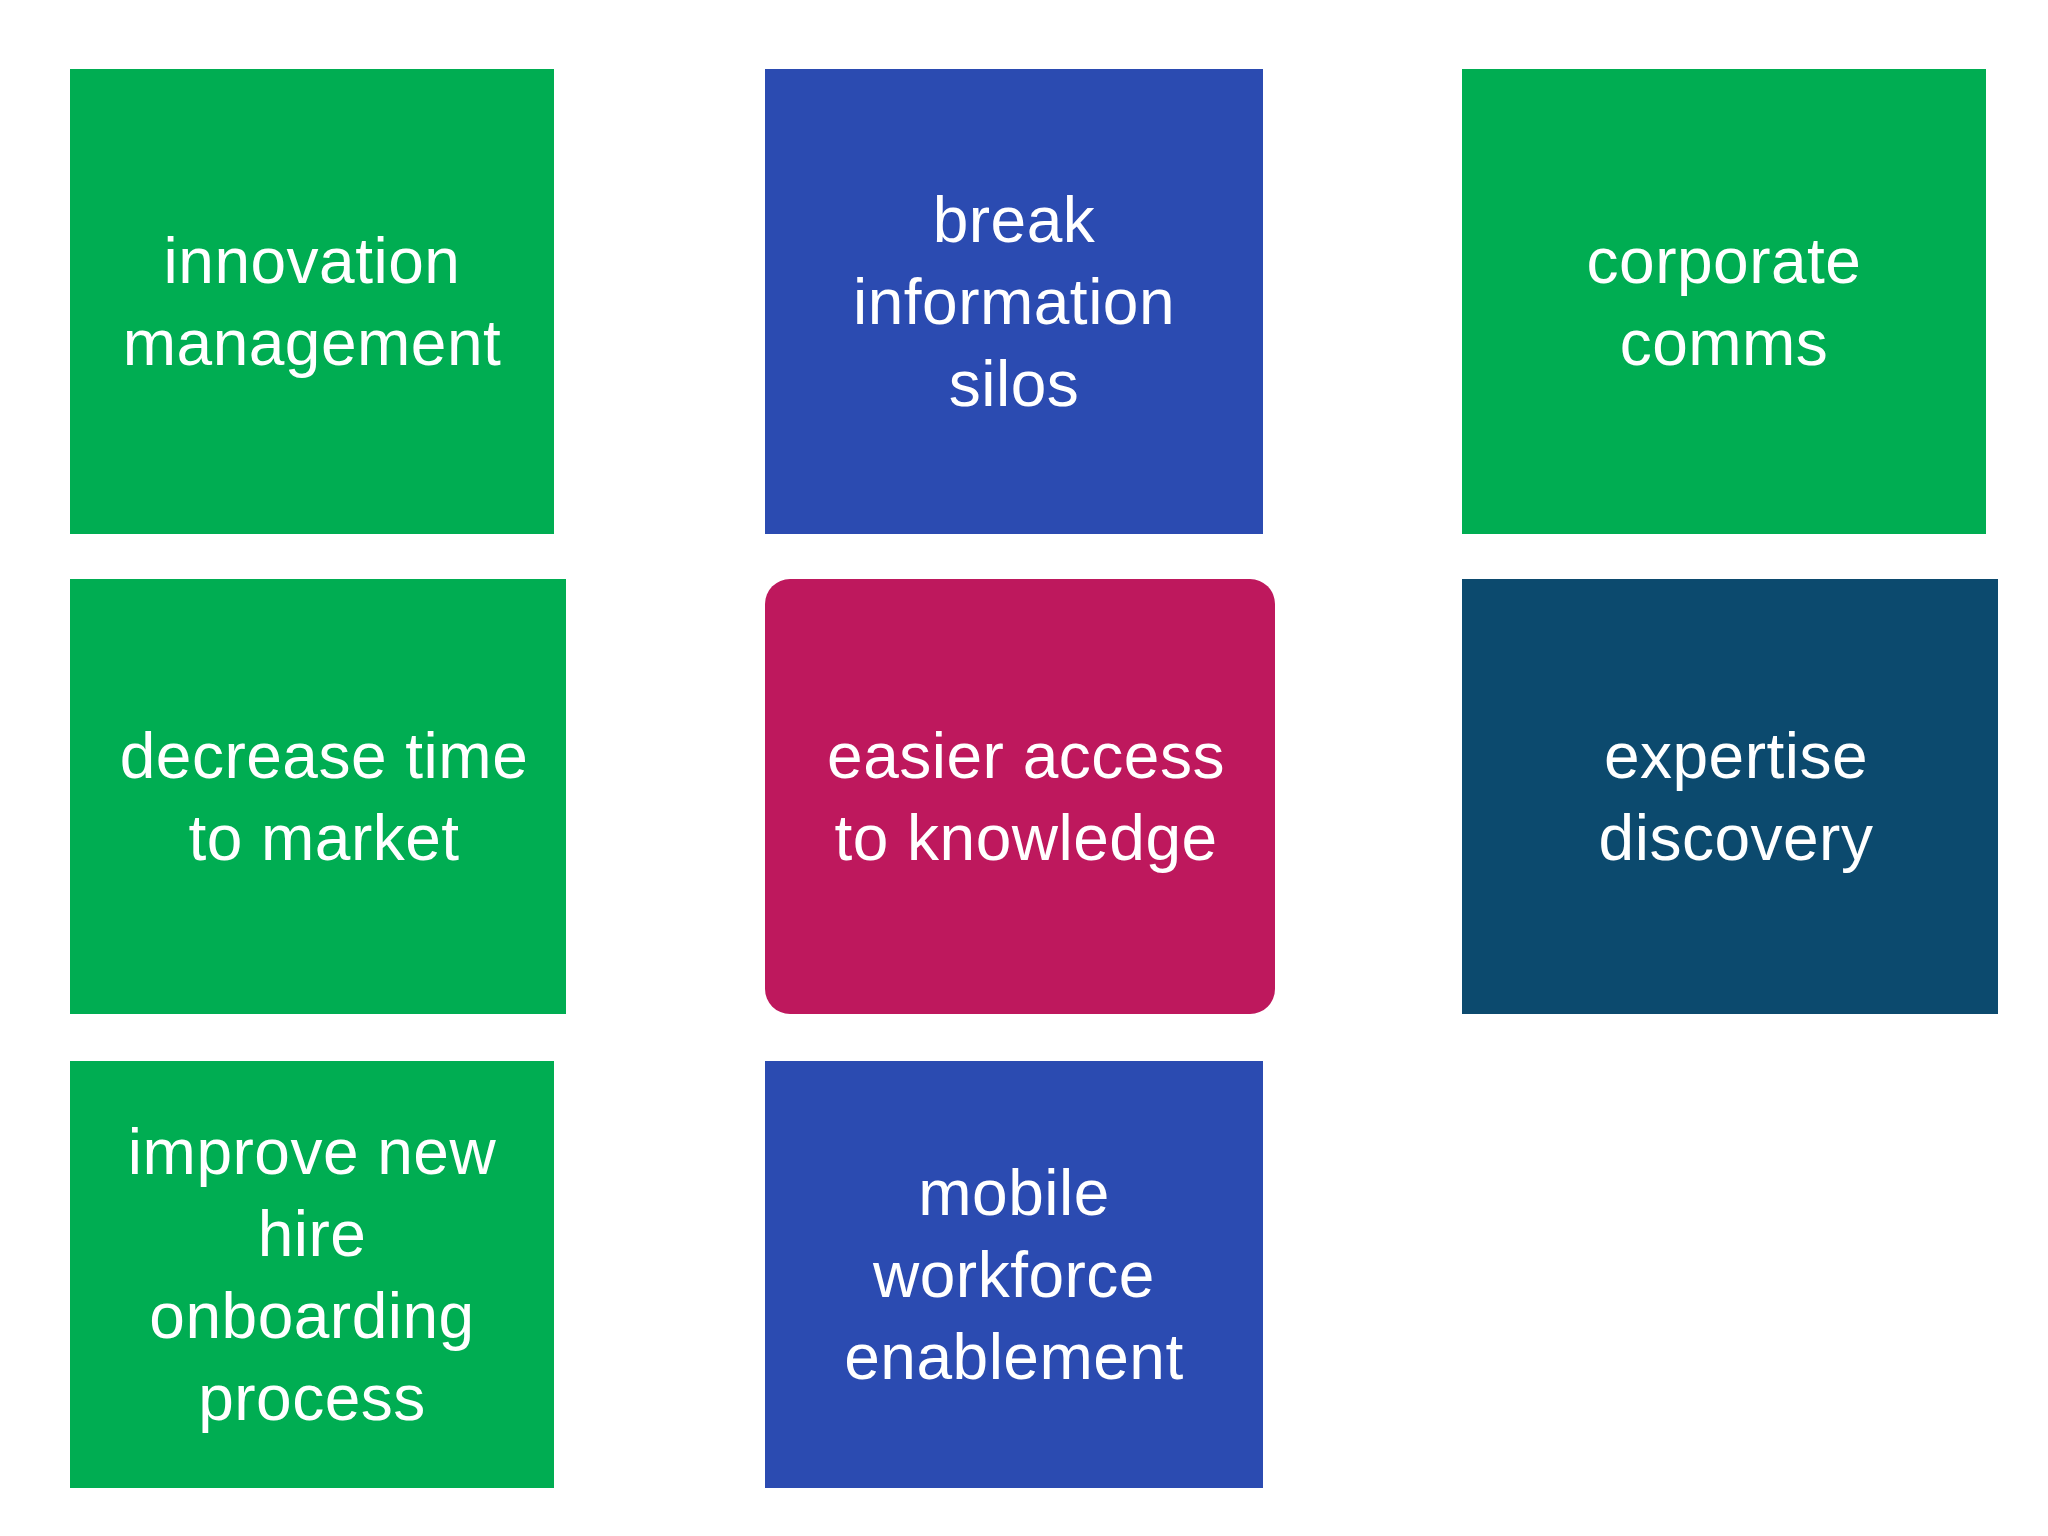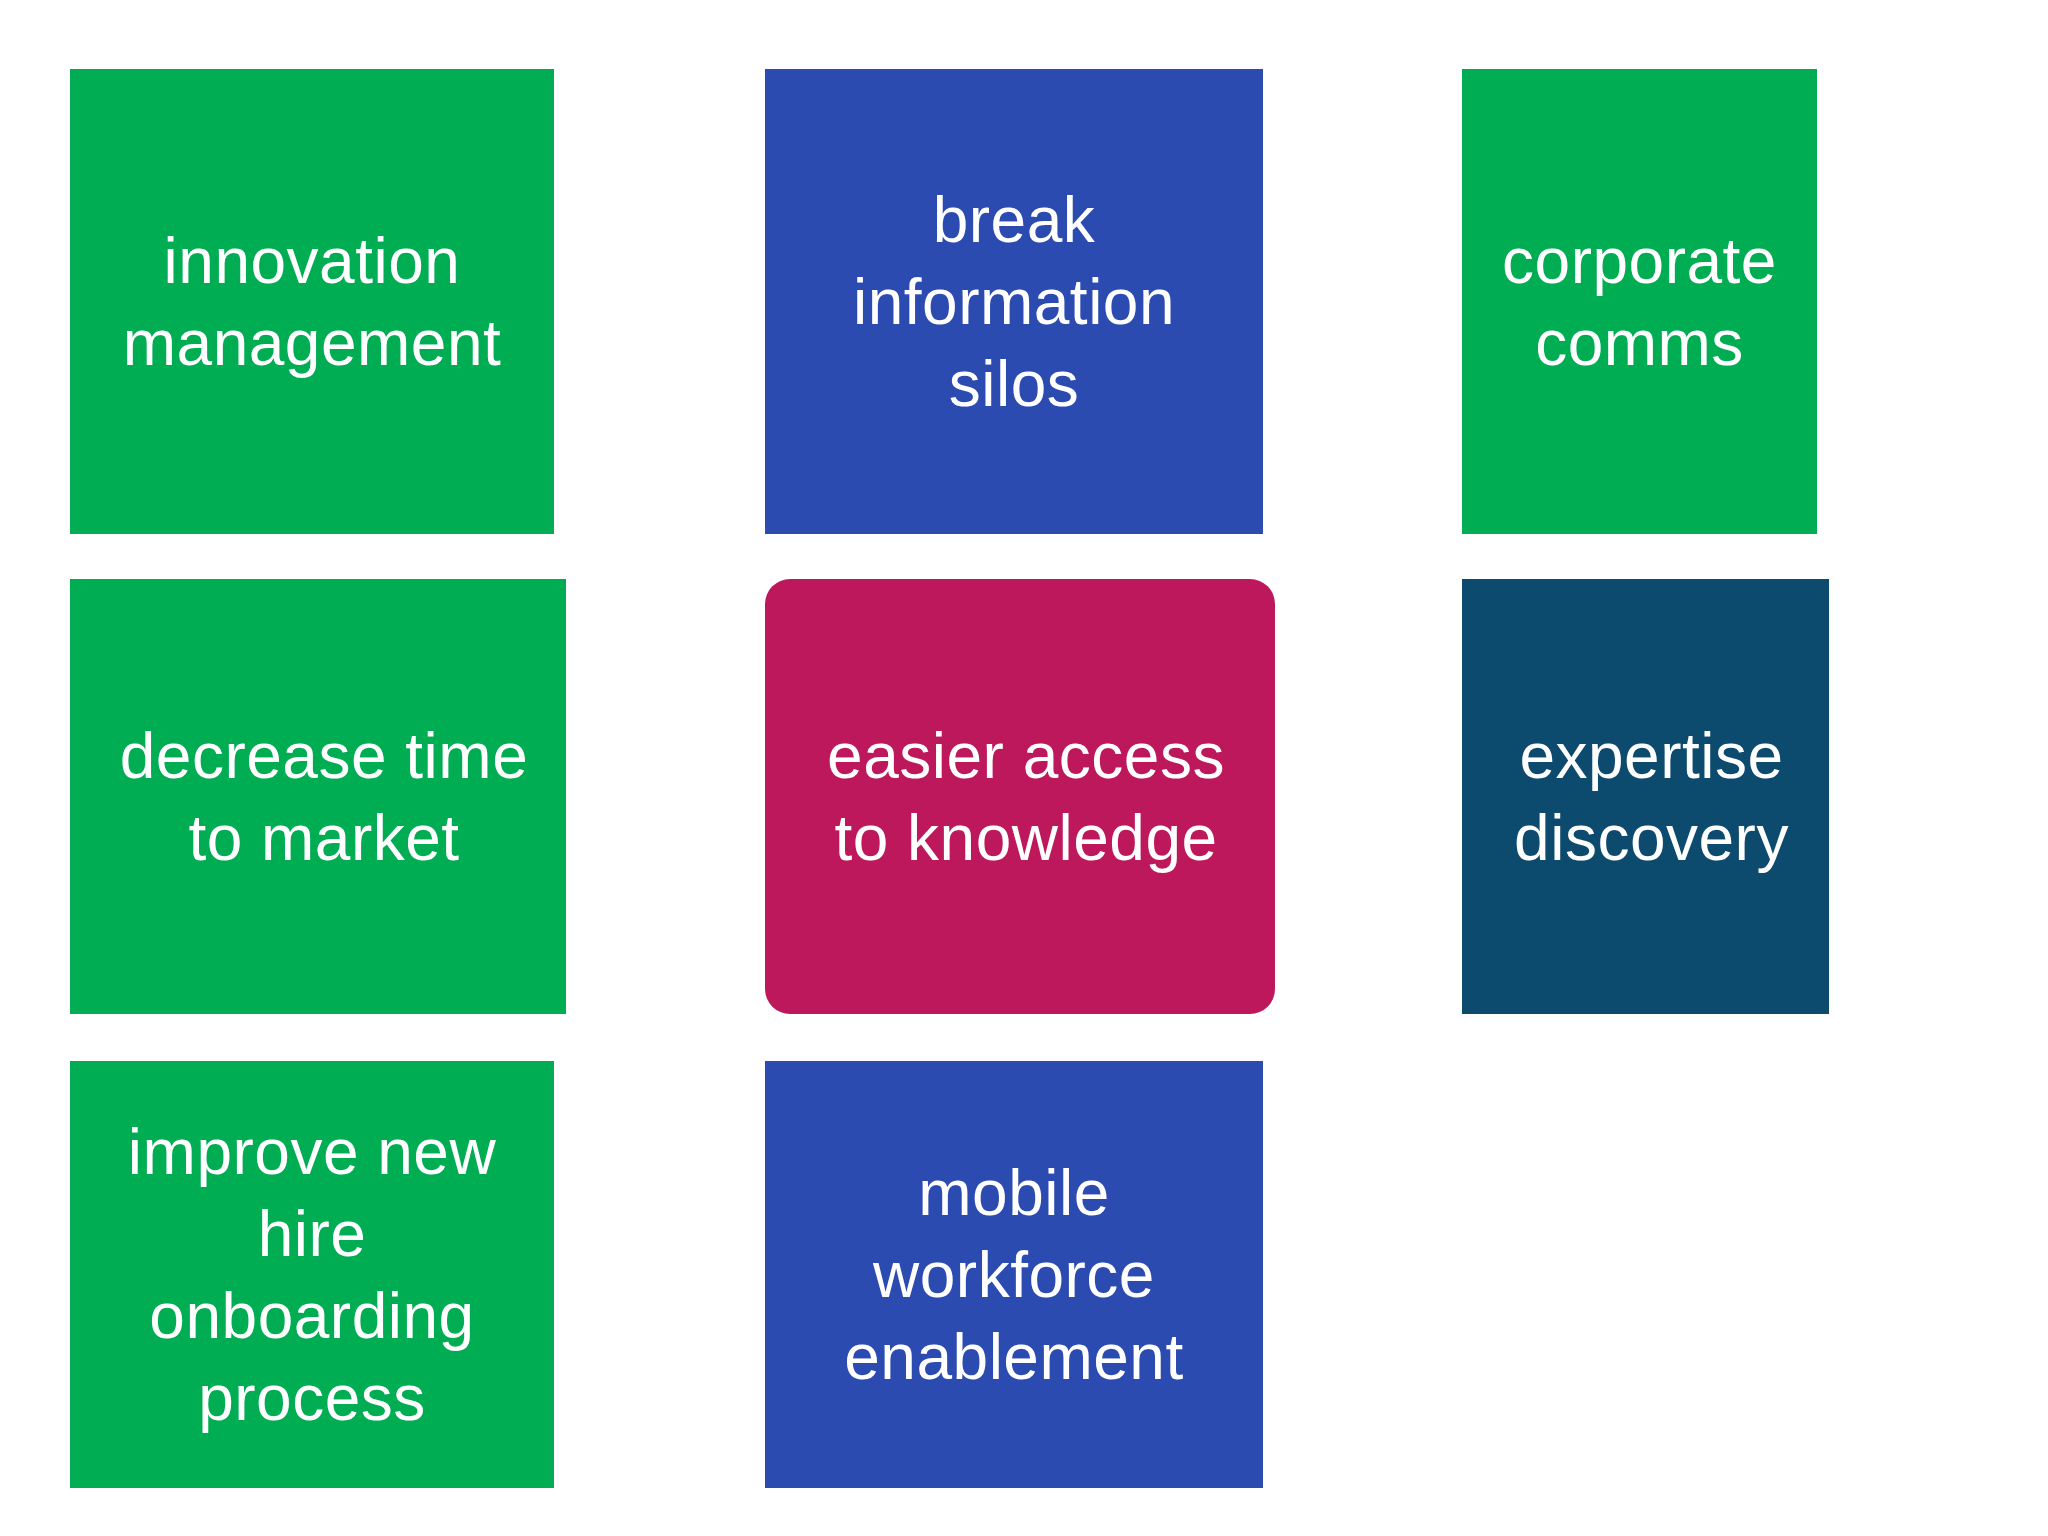--- a/index.html
+++ b/index.html
@@ -26,21 +26,21 @@
     font-size: 64px;
     font-weight: 300;
     line-height: 82px;
     color: #ffffff;
     letter-spacing: 0.5px;
     white-space: pre-line;
   }
   
   .c1 { left: 70px;   width: 484px; }
   .c2 { left: 765px;  width: 498px; }
-  .c3 { left: 1462px; width: 355px; }
+  .c3 { left: 1462px; width: 524px; }
   
   .r1 { top: 69px;   height: 465px; }
   .r2 { top: 579px;  height: 435px; padding-left: 12px; }
   .r3 { top: 1061px; height: 427px; }
 </style>
 </head>
 <body>
 
 <div id="slide" style="background: rgb(255, 255, 255);">
 

